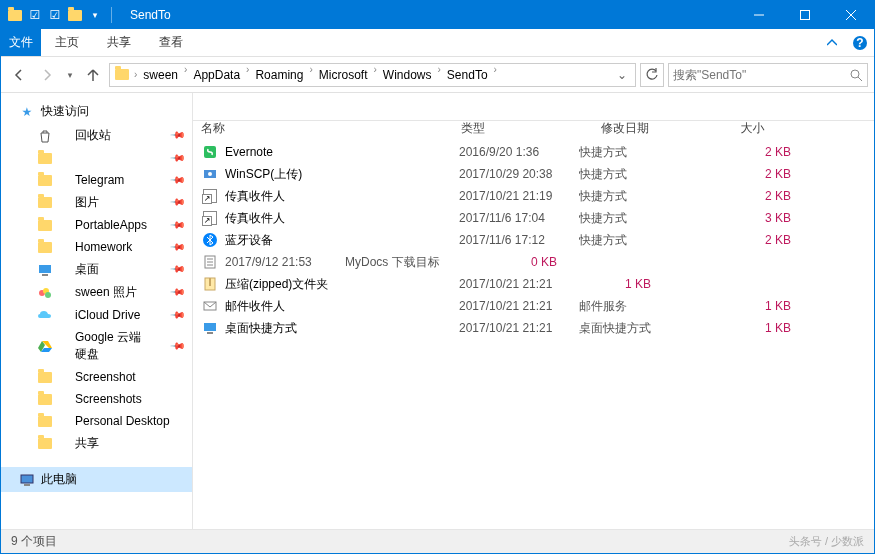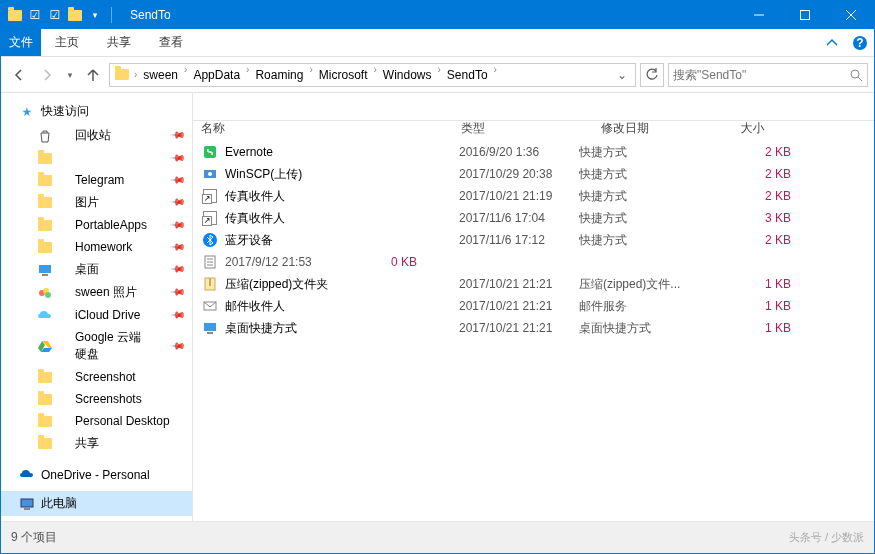--- a/index.html
+++ b/index.html
@@ -42,21 +42,21 @@
 .col-date { width: 120px; }
 .col-type { width: 140px; }
 .col-size { width: 80px; text-align: center; }
 .filelist { flex: 1; overflow-y: auto; margin-top: 20px; }
 .row { display: flex; align-items: center; height: 22px; padding-left: 8px; }
 .row .ico { width: 18px; height: 18px; margin-right: 6px; display: flex; align-items: center; justify-content: center; }
 .row .name { width: 234px; white-space: nowrap; overflow: hidden; text-overflow: ellipsis; }
 .row .date { width: 120px; color: #555; }
 .row .type { width: 140px; color: #555; white-space: nowrap; overflow: hidden; text-overflow: ellipsis; }
 .row .size { width: 72px; text-align: right; color: #be185d; }
-.statusbar { height: 32px; border-top: 1px solid #e5e5e5; display: flex; align-items: center; padding: 0 10px; color: #555; background: #f0f0f0; }
+.statusbar { height: 24px; border-top: 1px solid #e5e5e5; display: flex; align-items: center; padding: 0 10px; color: #555; background: #f0f0f0; }
 .statusbar .watermark { margin-left: auto; color: #aaa; font-size: 11px; }
 .shortcut-ico { width: 14px; height: 14px; background: #fff; border: 1px solid #888; position: relative; }
 .shortcut-ico::after { content: "↗"; position: absolute; bottom: -2px; left: -2px; font-size: 8px; background: #fff; border: 1px solid #888; width: 8px; height: 8px; line-height: 8px; text-align: center; }
 svg { display: block; }
 </style>
 </head>
 <body>
 
 <div class="titlebar">
   <div class="qat">
@@ -280,28 +280,20 @@
           <span>Personal Desktop</span>
         </div>
         <div class="item">
           <span class="sb-icon">
             <div class="folder-ico"></div>
           </span>
           <span>共享</span>
         </div>
       </div>
     <div style="height:8px"></div>
-    <div class="group-head">
-      <span class="sb-icon">
-          <svg width="16" height="16">
-            <path d="M3 10 Q1 10 1 8 Q1 6 3 6 Q3 3 7 3 Q10 3 11 6 Q14 6 14 8 Q14 10 12 10 Z" fill="#0364b8"></path>
-          </svg>
-        </span>
-      <span>OneDrive - Personal</span>
-    </div>
     <div style="height:4px"></div>
     <div class="group-head selected" style="background:#cce8ff">
       <span class="sb-icon">
           <svg width="16" height="16">
             <rect x="2" y="3" width="12" height="8" fill="#4a90d9" stroke="#336"></rect>
             <rect x="5" y="12" width="6" height="2" fill="#888"></rect>
           </svg>
         </span>
       <span>此电脑</span>
     </div>
@@ -372,32 +364,32 @@
         <div class="row">
           <span class="ico">
             <svg width="16" height="16">
               <rect x="3" y="2" width="10" height="12" fill="#fff" stroke="#888"></rect>
               <line x1="5" y1="5" x2="11" y2="5" stroke="#888"></line>
               <line x1="5" y1="8" x2="11" y2="8" stroke="#888"></line>
               <line x1="5" y1="11" x2="11" y2="11" stroke="#888"></line>
             </svg>
           </span>
           <span class="date">2017/9/12 21:53</span>
+          <span class="type">MyDocs 下载目标</span>
           <span class="size">0 KB</span>
         </div>
         <div class="row">
           <span class="ico">
             <svg width="16" height="16">
               <rect x="3" y="2" width="10" height="12" fill="#ffe9a8" stroke="#c9a864"></rect>
               <rect x="7" y="2" width="2" height="8" fill="#c9a864"></rect>
             </svg>
           </span>
           <span class="name">压缩(zipped)文件夹</span>
           <span class="date">2017/10/21 21:21</span>
-          <span class="type">压缩(zipped)文件...</span>
           <span class="size">1 KB</span>
         </div>
         <div class="row">
           <span class="ico">
             <svg width="16" height="16">
               <rect x="2" y="4" width="12" height="8" fill="#fff" stroke="#888"></rect>
               <path d="M2 4 L8 9 L14 4" fill="none" stroke="#888"></path>
             </svg>
           </span>
           <span class="name">邮件收件人</span>

